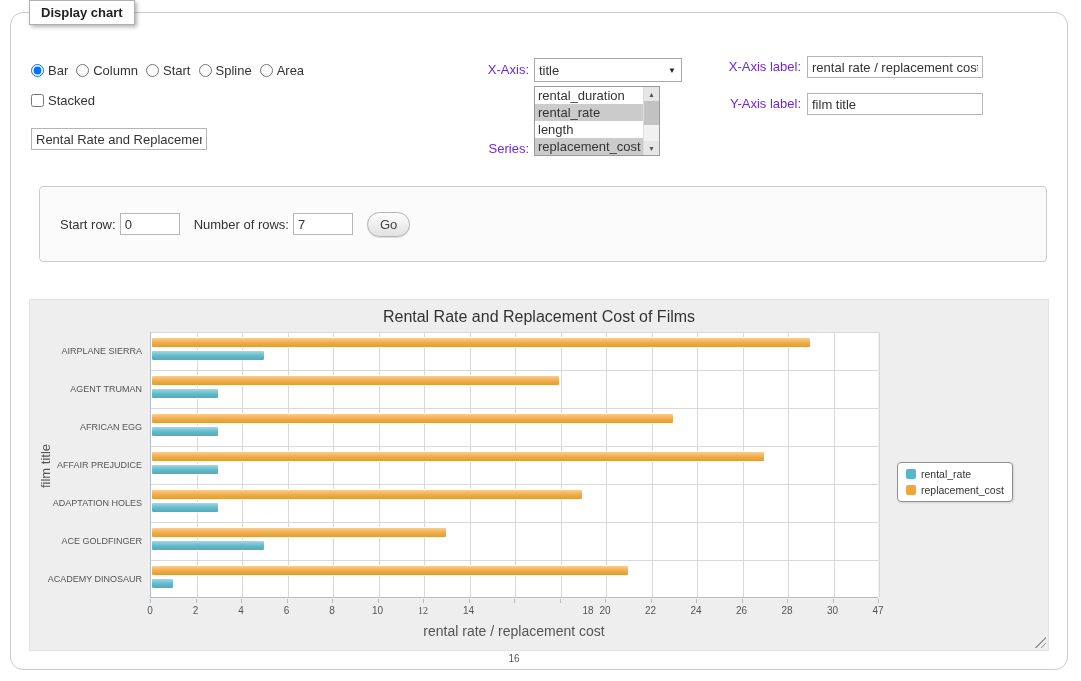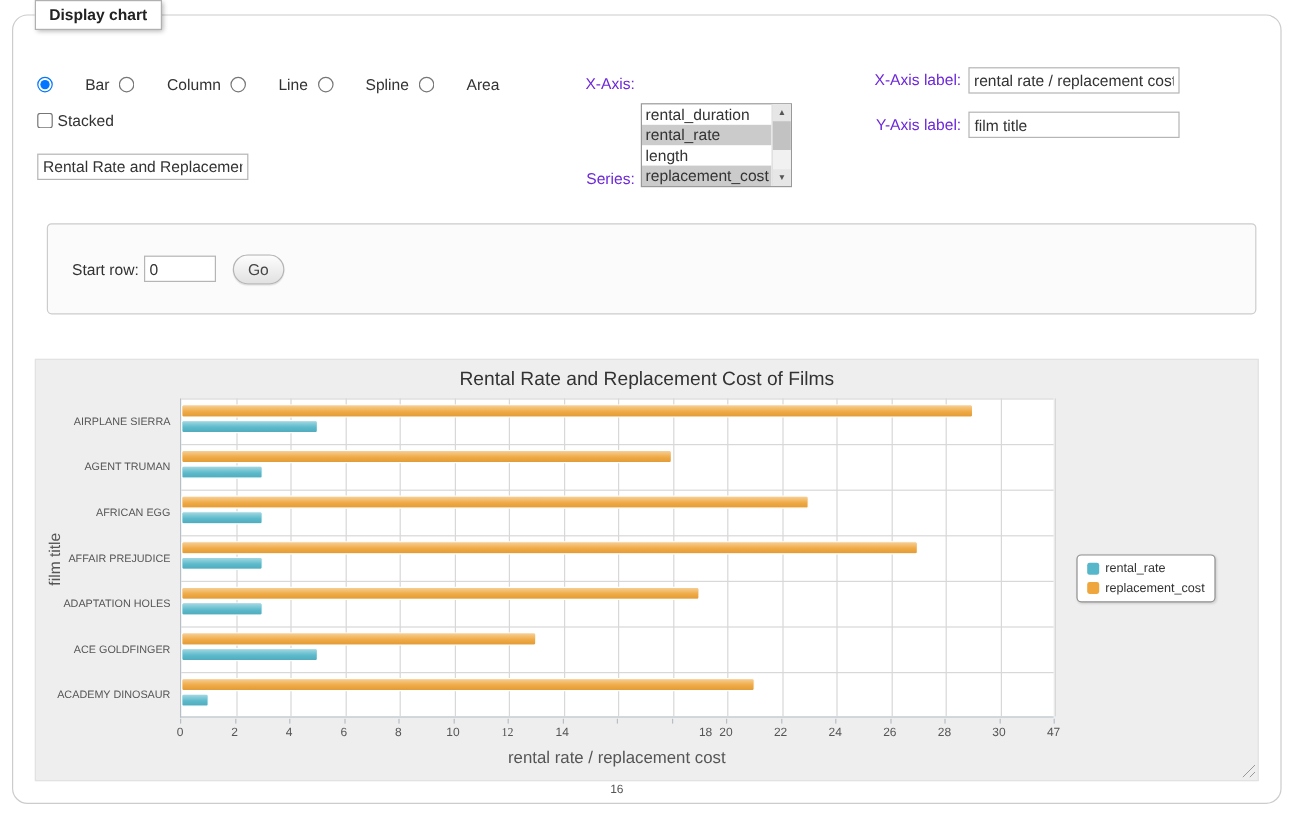--- a/index.html
+++ b/index.html
@@ -27,21 +27,21 @@
     border: 1px solid #b0b0b0;
     box-shadow: 2px 2px 4px rgba(0,0,0,.3);
     padding: 4px 11px;
     font-weight: bold;
     color: #222;
   }
   .chart-type-row {
     position: absolute; left: 20px; top: 50px;
     display: flex; align-items: center;
   }
-  .radio-item { display: flex; margin-right: 8px; gap: 23px; }
+  .radio-item { display: flex; margin-right: 8px; }
   input[type=radio], input[type=checkbox] { margin: 0 4px 0 0; }
   .check-row { position: absolute; left: 20px; top: 80px; display: flex; align-items: center; }
   input[type=text] {
     border: 1px solid #b5b5b5;
     padding: 2px 4px;
     font-family: "Liberation Sans", sans-serif;
     font-size: 13px;
     color: #333;
     background: #fff;
   }
@@ -157,40 +157,46 @@
     <label class="radio-item">
       <input type="radio" name="charttype" checked="" style="">
       <span>Bar</span>
     </label>
     <label class="radio-item">
       <input type="radio" name="charttype" style="">
       <span>Column</span>
     </label>
     <label class="radio-item">
       <input type="radio" name="charttype" style="">
-      <span>Line</span>
+      <span>Start</span>
     </label>
     <label class="radio-item">
       <input type="radio" name="charttype" style="">
       <span>Spline</span>
     </label>
     <label class="radio-item">
       <input type="radio" name="charttype" style="">
       <span>Area</span>
     </label>
   </div>
 
   <label class="check-row">
     <input type="checkbox" style="">
     <span>Stacked</span>
   </label>
 
   <input type="text" class="title-input" value="Rental Rate and Replacement Cost of Films" style="">
 
   <span class="lbl xaxis-lbl">X-Axis:</span>
+  <div class="select-wrap">
+    <select>
+      <option>title</option>
+    </select>
+    <span class="select-arrow">▼</span>
+  </div>
 
   <span class="lbl series-lbl">Series:</span>
   <div class="listbox">
     <div class="listbox-items">
       <div class="lb-item">rental_duration</div>
       <div class="lb-item selected">rental_rate</div>
       <div class="lb-item">length</div>
       <div class="lb-item selected">replacement_cost</div>
     </div>
     <div class="listbox-scrollbar">
@@ -204,20 +210,24 @@
   <span class="lbl xfield-lbl">X-Axis label:</span>
   <input type="text" class="xfield-input" value="rental rate / replacement cost" style="">
 
   <span class="lbl yfield-lbl">Y-Axis label:</span>
   <input type="text" class="yfield-input" value="film title" style="">
 
   <div class="row-panel">
     <div class="field-group">
       <span class="fg-label">Start row:</span>
       <input type="text" class="small-input" value="0" style="">
+    </div>
+    <div class="field-group">
+      <span class="fg-label">Number of rows:</span>
+      <input type="text" class="small-input" value="7" style="">
     </div>
     <button class="go-button">Go</button>
   </div>
 
   <div class="chart">
     <div class="chart-title">Rental Rate and Replacement Cost of Films</div>
     <div class="plot">
         <div class="vgrid" style="left: 45.5px;"></div>
         <div class="vgrid" style="left: 91px;"></div>
         <div class="vgrid" style="left: 136.5px;"></div>

